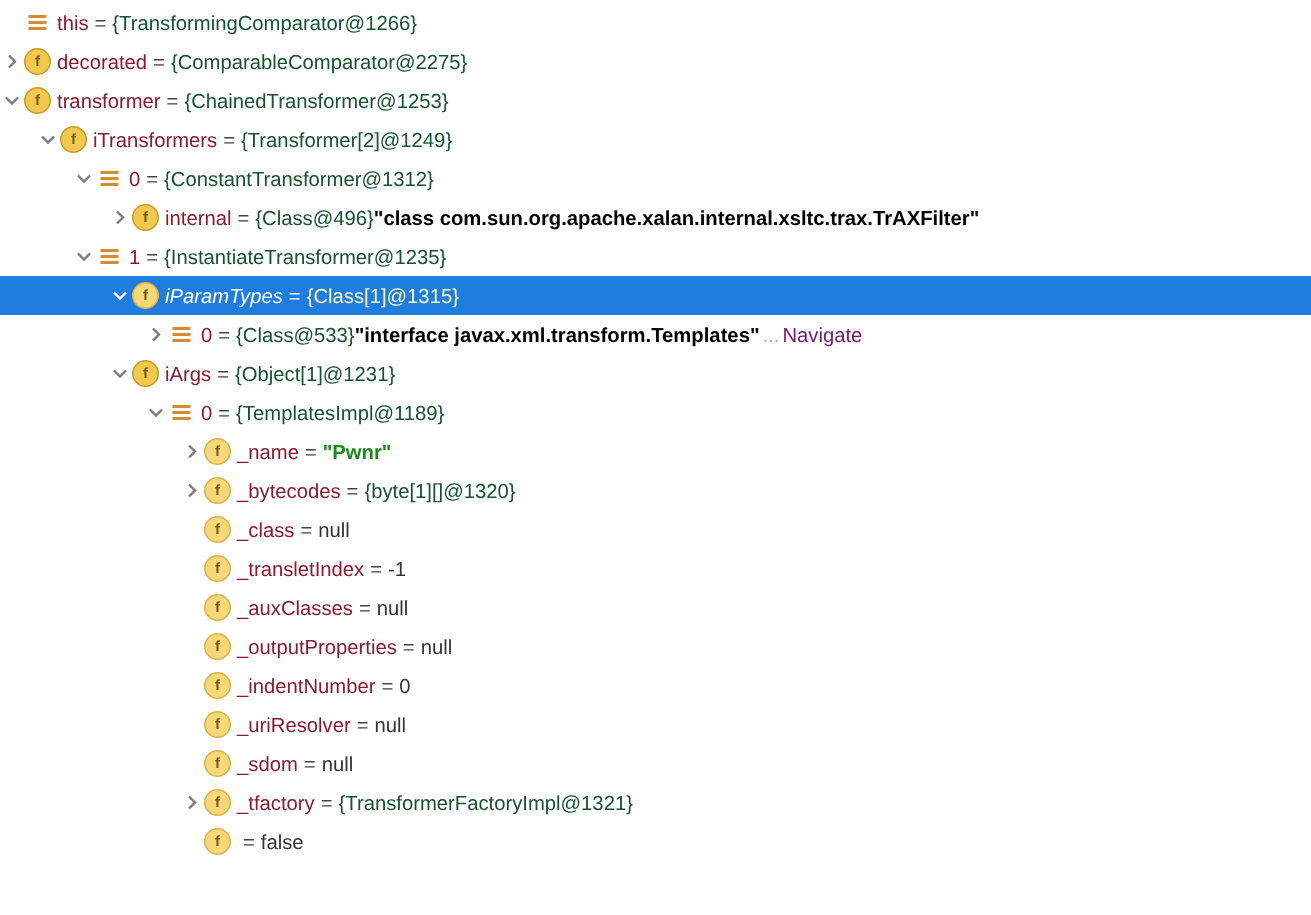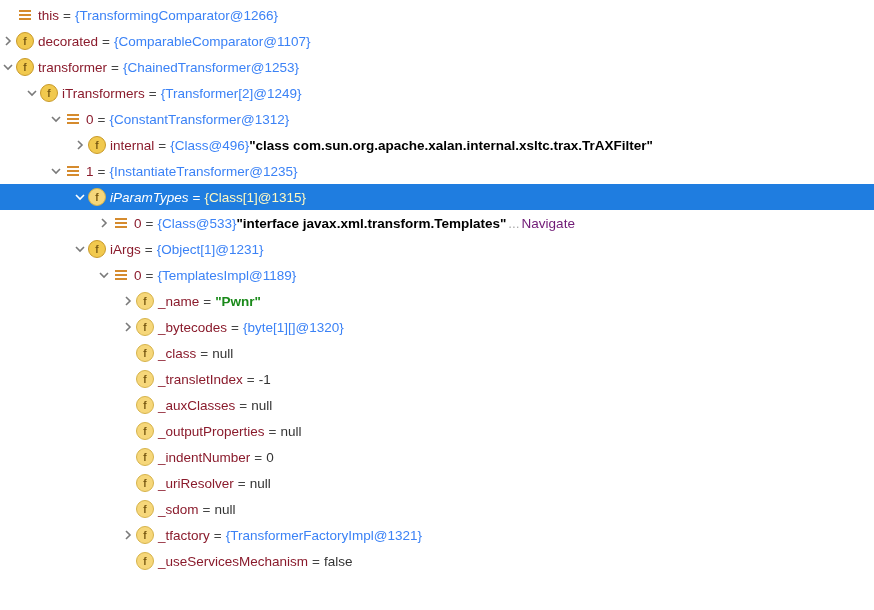--- a/index.html
+++ b/index.html
@@ -76,21 +76,21 @@
   .varname {
     color: #8a1b2c;
   }
   .row.selected .varname { color: #fff; font-style: italic; }
   .eq {
     color: #444;
     margin: 0 4px;
   }
   .row.selected .eq { color: #fff; }
   .objref {
-    color: #3b82f6;
+    color: #14532d;
   }
   .row.selected .objref { color: #fef9c3; }
   .black {
     color: #000;
     font-weight: bold;
   }
   .green {
     color: #1a8a1a;
     font-weight: bold;
   }
@@ -120,21 +120,21 @@
       <span class="arrow">
         <svg width="10" height="10" viewBox="0 0 10 10">
           <path d="M3 1 L7 5 L3 9" fill="none" stroke="currentColor" stroke-width="1.6"></path>
         </svg>
       </span>
       <span class="icon">
         <span class="icon-f heavy">f</span>
       </span>
       <span class="varname">decorated</span>
       <span class="eq">=</span>
-      <span class="objref">{ComparableComparator@1107}</span>
+      <span class="objref">{ComparableComparator@2275}</span>
     </div>
     <div class="row">
       <span class="arrow">
         <svg width="10" height="10" viewBox="0 0 10 10">
           <path d="M1 3 L5 7 L9 3" fill="none" stroke="currentColor" stroke-width="1.6"></path>
         </svg>
       </span>
       <span class="icon">
         <span class="icon-f heavy">f</span>
       </span>
@@ -445,17 +445,16 @@
     <div class="row">
       <span class="indent"></span>
       <span class="indent"></span>
       <span class="indent"></span>
       <span class="indent"></span>
       <span class="indent"></span>
       <span class="arrow"></span>
       <span class="icon">
         <span class="icon-f">f</span>
       </span>
-      <span class="varname">_useServicesMechanism</span>
       <span class="eq">=</span>
       <span>false</span>
     </div>
   </div>
 
 </body></html>

